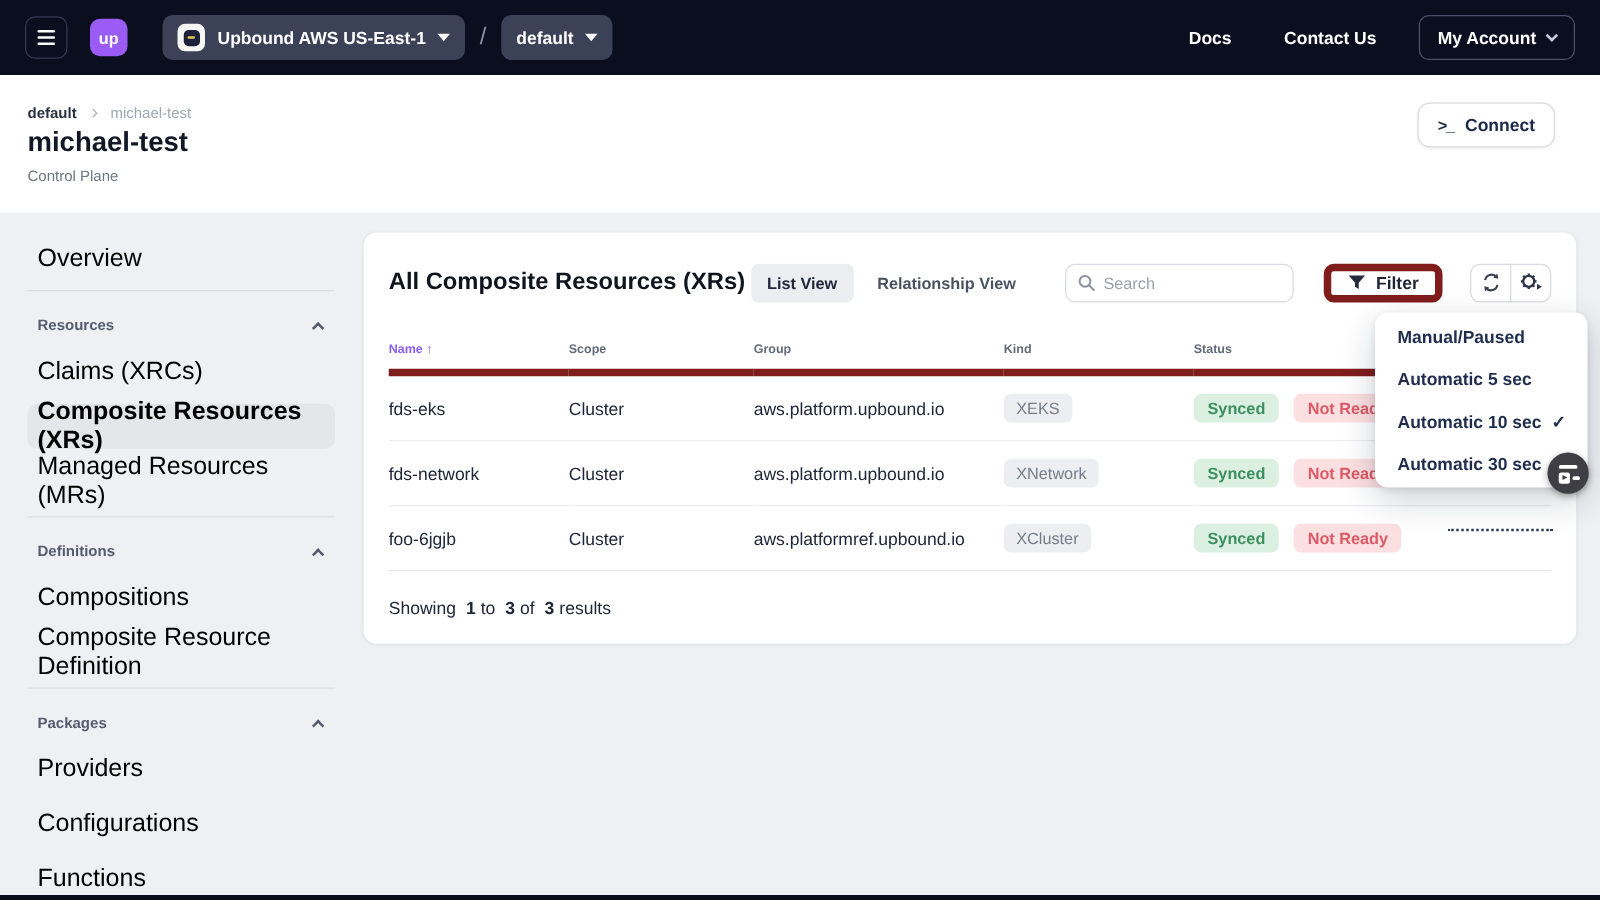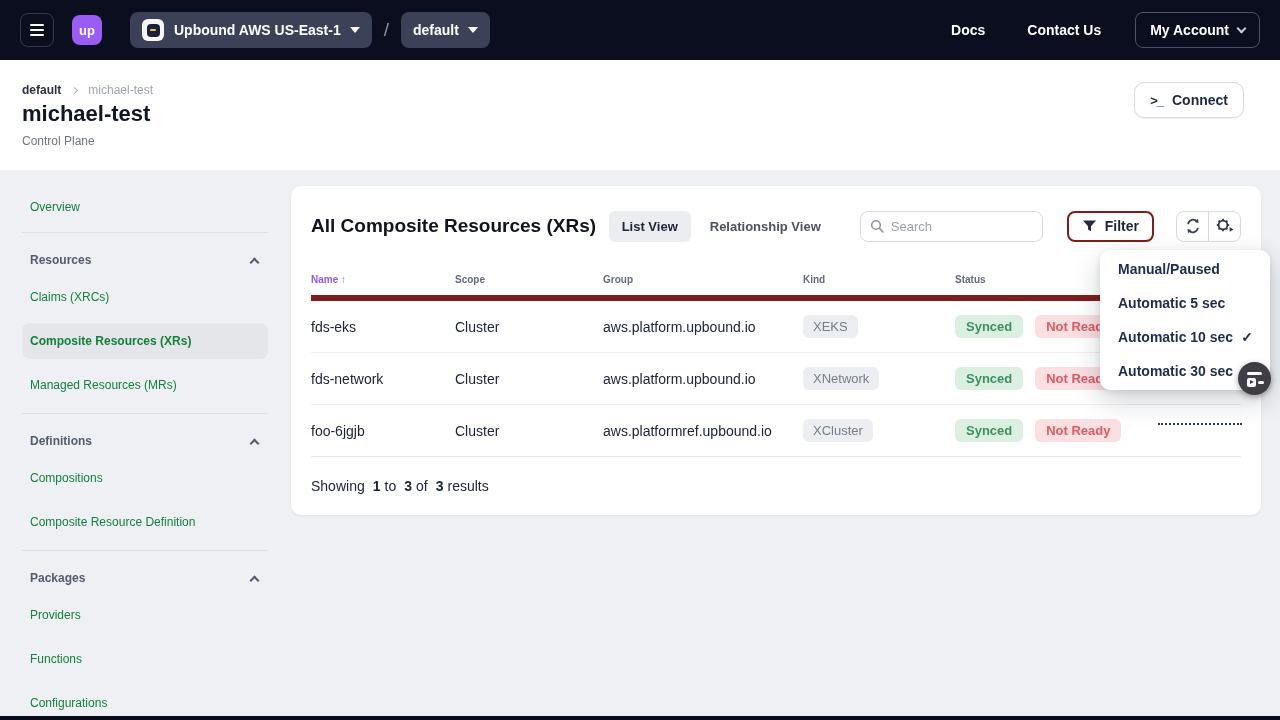--- a/index.html
+++ b/index.html
@@ -47,21 +47,21 @@
   .crumb-cur { color:#a0a5b1; }
   .page-title { position:absolute; left:22px; top:41px; font-size:22px; font-weight:bold; color:#121725; }
   .page-sub { position:absolute; left:22px; top:74px; font-size:12px; color:#6f7582; }
   .connect-btn { position:absolute; right:36px; top:22px; height:36px; background:#fff; border:1px solid #d8dade;
                  border-radius:10px; box-shadow:0 1px 2px rgba(16,24,40,.06); display:flex; align-items:center;
                  padding:0 15px; font-size:14px; font-weight:bold; color:#1b2846; cursor:pointer; }
   .term-glyph { font-weight:bold; margin-right:9px; letter-spacing:-1px; font-size:13px; }
 
   
   .sidebar { position:absolute; top:170px; left:0; width:282px; padding:19px 14px 0 22px; }
-  .side-item { height:36px; display:flex; align-items:center; padding-left:8px; font-size:12px; color:#15803d;
+  .side-item { height:36px; display:flex; align-items:center; padding-left:8px; font-size:20px; color:#000000;
                border-radius:8px; cursor:pointer; }
   .side-item.active { background:#e4e6ea; font-weight:bold; }
   .side-div { border-top:1px solid #dcdee3; margin-top:7px; }
   .side-head { margin-top:13px; height:28px; display:flex; align-items:center; padding-left:8px;
                font-size:12px; font-weight:bold; color:#555b6e; }
   .side-head .chev { border-color:#555b6e; transform:rotate(-135deg); margin-left:auto; margin-right:10px; margin-top:4px; }
   .mt5{margin-top:5px;} .mt8{margin-top:8px;} .mt10{margin-top:10px;}
 
   
   .card { position:absolute; left:291px; top:186px; width:970px; background:#fff; border-radius:10px;
@@ -70,21 +70,21 @@
   .card-title { font-size:19px; font-weight:bold; color:#10141f; }
   .view-toggle { margin-left:auto; display:flex; align-items:flex-start; }
   .view-btn { font-size:13px; font-weight:bold; padding:8px 13px; border-radius:6px; cursor:pointer; color:#20263a; }
   .view-btn.active { background:#ebedf0; }
   .view-btn.inactive { color:#4a5160; margin-left:6px; }
   .search-box { margin-left:26px; width:183px; height:31px; border:1px solid #d7dae0; border-radius:8px;
                 display:flex; align-items:center; padding:0 9px; background:#fff; }
   .search-box input { border:none; outline:none; width:130px; font-size:13px; color:#333; margin-left:7px;
                       font-family:"Liberation Sans", sans-serif; background:transparent; }
   .search-box input::placeholder { color:#9aa0ab; }
-  .filter-btn { margin-left:24px; height:31px; border:2px solid #7f1d1d; border-radius:8px; background:#fff;
+  .filter-btn { margin-left:24px; height:31px; border:6px solid #7f1d1d; border-radius:8px; background:#fff;
                 display:flex; align-items:center; padding:0 13px; font-size:14px; font-weight:bold; color:#1f2537; cursor:pointer; }
   .icon-group { margin-left:22px; height:31px; border:1px solid #d7dae0; border-radius:8px; background:#fff;
                 display:flex; align-items:center; }
   .icon-cell { width:31px; height:31px; display:flex; align-items:center; justify-content:center; cursor:pointer; }
   .icon-sep { width:1px; height:31px; background:#d7dae0; }
 
   
   table.xr { width:930px; margin:0 20px; border-collapse:collapse; table-layout:fixed; }
   .xr col.c1{width:144px;} .xr col.c2{width:148px;} .xr col.c3{width:200px;} .xr col.c4{width:152px;} .xr col.c5{width:286px;}
   .xr th { text-align:left; font-size:10px; font-weight:bold; color:#646b78; padding:8px 0 10px;
@@ -189,22 +189,22 @@
   </div>
   <div class="side-item mt5">Compositions</div>
   <div class="side-item mt8">Composite Resource Definition</div>
   <div class="side-div mt10"></div>
 
   <div class="side-head">
     <span>Packages</span>
     <span class="chev"></span>
   </div>
   <div class="side-item mt5">Providers</div>
+  <div class="side-item mt8">Configurations</div>
   <div class="side-item mt8">Functions</div>
-  <div class="side-item mt8">Configurations</div>
 </div>
 
 <div class="card">
   <div class="card-head">
     <div class="card-title">All Composite Resources (XRs)</div>
     <div class="view-toggle">
       <div class="view-btn active">List View</div>
       <div class="view-btn inactive">Relationship View</div>
     </div>
     <div class="search-box">

